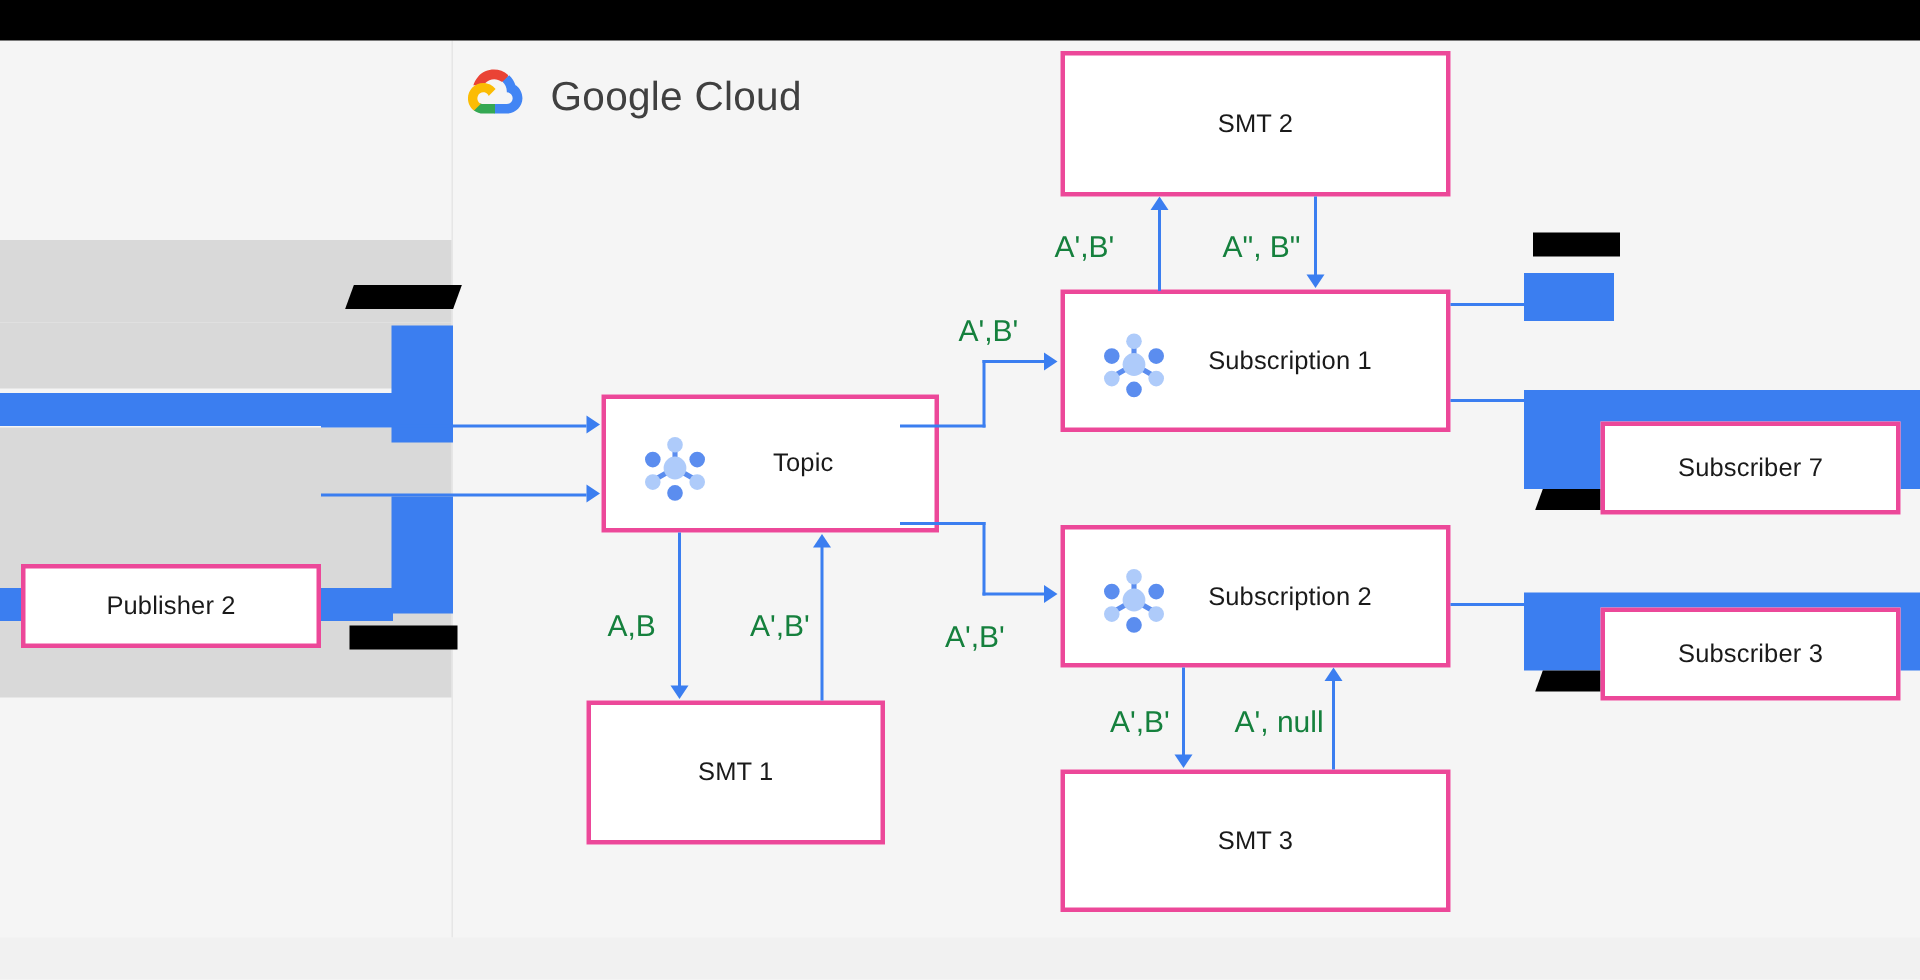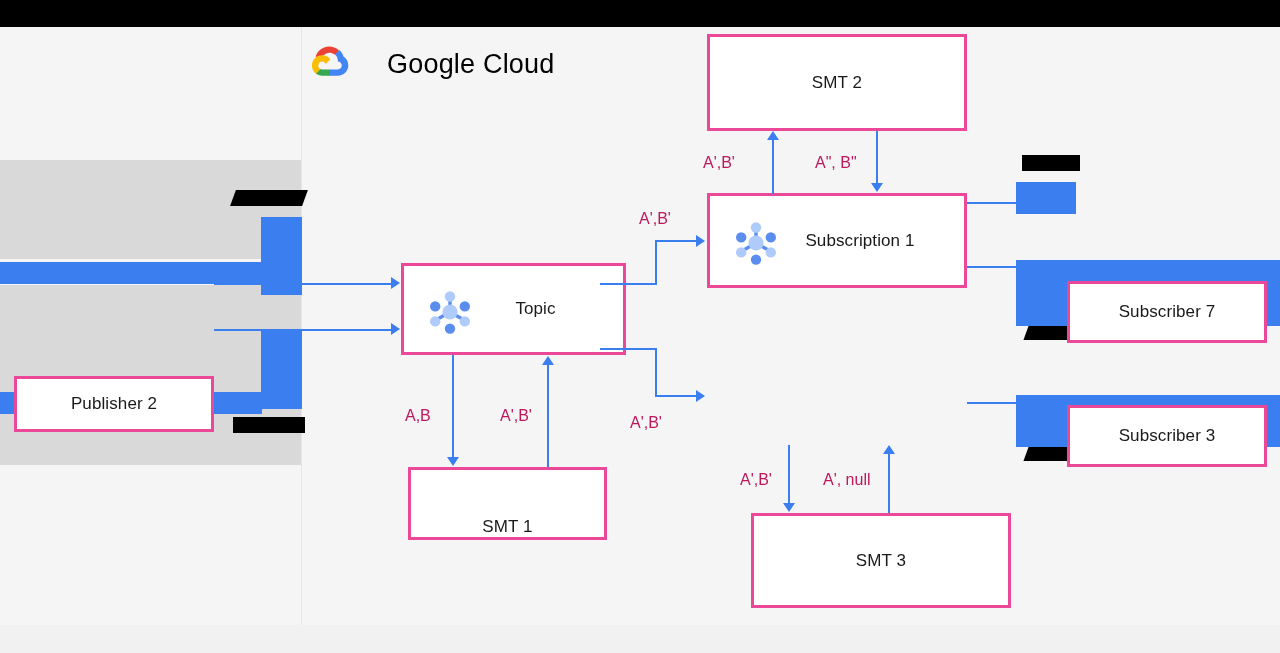--- a/index.html
+++ b/index.html
@@ -48,29 +48,29 @@
   .wire{position:absolute;background:#3b7ef0;}
   .wire.h{height:2px;}
   .wire.v{width:2px;}
   .arrow{position:absolute;width:0;height:0;}
   .arrow.right{border-top:6px solid transparent;border-bottom:6px solid transparent;border-left:9px solid #3b7ef0;}
   .arrow.down{border-left:6px solid transparent;border-right:6px solid transparent;border-top:9px solid #3b7ef0;}
   .arrow.up{border-left:6px solid transparent;border-right:6px solid transparent;border-bottom:9px solid #3b7ef0;}
 
   .edge-label{
     position:absolute;
-    font-size:16px;
-    color:#be185d;
+    font-size:20px;
+    color:#15803d;
     white-space:nowrap;
   }
 
   
   .gc-logo{position:absolute;left:307px;top:40px;display:flex;align-items:center;gap:14px;}
   .gc-mark{width:46px;height:44px;}
-  .gc-text{font-size:27px;color:#000000;letter-spacing:.2px;margin-left:20px;}
+  .gc-text{font-size:27px;color:#404040;letter-spacing:.2px;}
 </style>
 </head>
 <body>
 
 <div id="stage">
 
   <div class="canvas-main"></div>
   <div class="canvas-inner"></div>
 
   <div class="gray-panel" style="left:0;top:160px;width:301px;height:55px;"></div>
@@ -126,29 +126,29 @@
         <circle cx="13.2" cy="22.4" r="5.2" fill="#5b8def"></circle>
         <circle cx="42.8" cy="22.4" r="5.2" fill="#5b8def"></circle>
         <circle cx="13.2" cy="37.4" r="5.2" fill="#aecbfa"></circle>
         <circle cx="42.8" cy="37.4" r="5.2" fill="#aecbfa"></circle>
         <circle cx="28" cy="44.6" r="5.2" fill="#5b8def"></circle>
       </svg>
     </span>
     <span class="label" style="margin-left:44px;">Topic</span>
   </div>
 
-  <div class="node" style="left:408px;top:467px;width:199px;height:73px;align-items:flex-end;">
+  <div class="node" style="left:391px;top:467px;width:199px;height:96px;">
     <span class="label">SMT 1</span>
   </div>
 
   <div class="node" style="left:707px;top:34px;width:260px;height:97px;">
     <span class="label">SMT 2</span>
   </div>
 
-  <div class="node" style="left:707px;top:513px;width:260px;height:95px;margin-left:44px;">
+  <div class="node" style="left:707px;top:513px;width:260px;height:95px;">
     <span class="label">SMT 3</span>
   </div>
 
   <div class="node with-icon" style="left:707px;top:193px;width:260px;height:95px;">
     <span class="ps-icon" style="left:18px;top:19px;">
       <svg viewBox="0 0 56 56" xmlns="http://www.w3.org/2000/svg">
         <g stroke="#5b8def" stroke-width="3.4" stroke-linecap="round">
           <line x1="28" y1="28" x2="14" y2="36"></line>
           <line x1="28" y1="28" x2="42" y2="36"></line>
           <line x1="28" y1="28" x2="28" y2="14"></line>
@@ -158,20 +158,39 @@
         <circle cx="13.2" cy="22.4" r="5.2" fill="#5b8def"></circle>
         <circle cx="42.8" cy="22.4" r="5.2" fill="#5b8def"></circle>
         <circle cx="13.2" cy="37.4" r="5.2" fill="#aecbfa"></circle>
         <circle cx="42.8" cy="37.4" r="5.2" fill="#aecbfa"></circle>
         <circle cx="28" cy="44.6" r="5.2" fill="#5b8def"></circle>
       </svg>
     </span>
     <span class="label" style="margin-left:46px;">Subscription 1</span>
   </div>
 
+  <div class="node with-icon" style="left:707px;top:350px;width:260px;height:95px;">
+    <span class="ps-icon" style="left:18px;top:19px;">
+      <svg viewBox="0 0 56 56" xmlns="http://www.w3.org/2000/svg">
+        <g stroke="#5b8def" stroke-width="3.4" stroke-linecap="round">
+          <line x1="28" y1="28" x2="14" y2="36"></line>
+          <line x1="28" y1="28" x2="42" y2="36"></line>
+          <line x1="28" y1="28" x2="28" y2="14"></line>
+        </g>
+        <circle cx="28" cy="28" r="7.6" fill="#aecbfa"></circle>
+        <circle cx="28" cy="12.5" r="5.2" fill="#aecbfa"></circle>
+        <circle cx="13.2" cy="22.4" r="5.2" fill="#5b8def"></circle>
+        <circle cx="42.8" cy="22.4" r="5.2" fill="#5b8def"></circle>
+        <circle cx="13.2" cy="37.4" r="5.2" fill="#aecbfa"></circle>
+        <circle cx="42.8" cy="37.4" r="5.2" fill="#aecbfa"></circle>
+        <circle cx="28" cy="44.6" r="5.2" fill="#5b8def"></circle>
+      </svg>
+    </span>
+    <span class="label" style="margin-left:46px;">Subscription 2</span>
+  </div>
 
 
   <div class="node" style="left:1067px;top:281px;width:200px;height:62px;">
     <span class="label">Subscriber 7</span>
   </div>
 
   <div class="node" style="left:1067px;top:405px;width:200px;height:62px;">
     <span class="label">Subscriber 3</span>
   </div>
 

